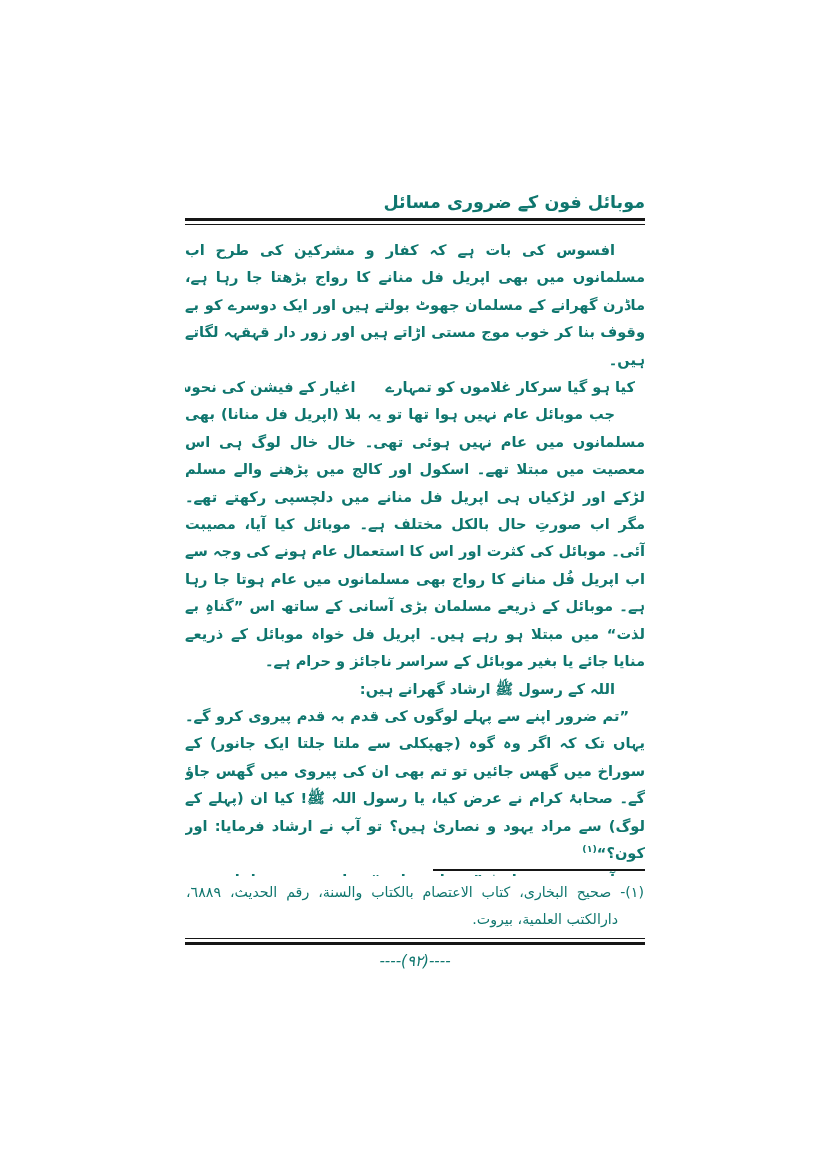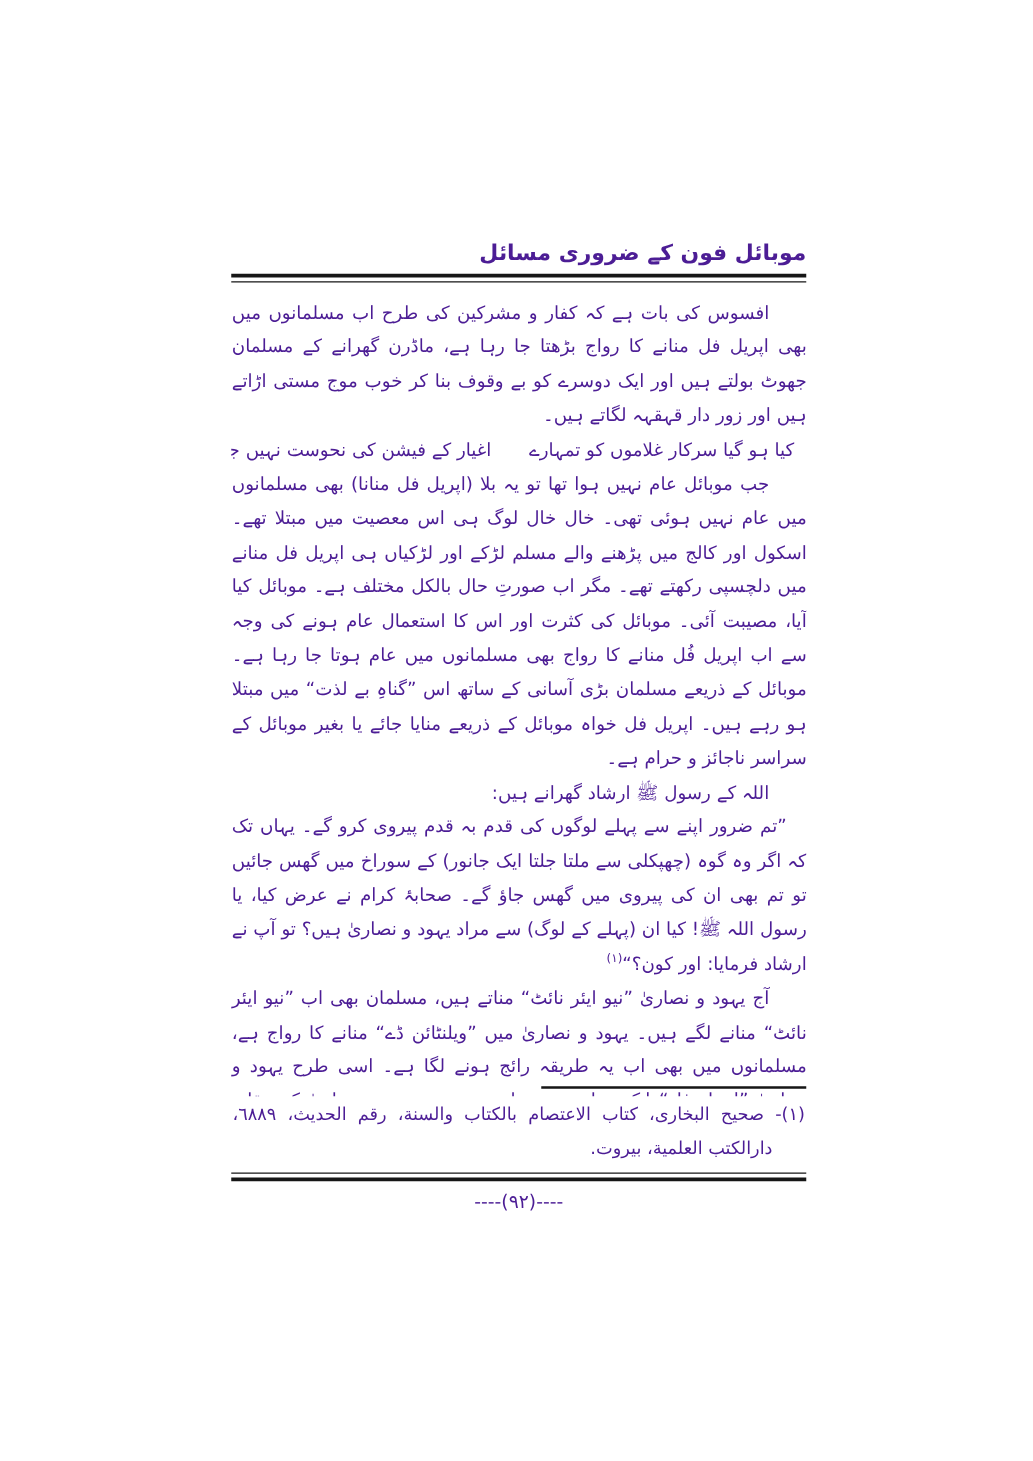--- a/index.html
+++ b/index.html
@@ -7,21 +7,21 @@
     padding: 0;
     background: #ffffff;
   }
   .sheet {
     position: relative;
     width: 826px;
     height: 1169px;
     background: #ffffff;
     overflow: hidden;
     font-family: "DejaVu Sans", sans-serif;
-    color: #4c1d95;
+    color: #0f766e;
   }
   .col {
     position: absolute;
     left: 185px;
     top: 192px;
     width: 460px;
     direction: rtl;
   }
   .page-title {
     text-align: right;
@@ -35,20 +35,21 @@
     border-top: 3px solid #161616;
     border-bottom: 1.2px solid #161616;
     margin-bottom: 11px;
   }
   .bodytext {
     height: 640px;
     overflow: hidden;
     font-size: 14.6px;
     line-height: 27.4px;
     text-align: justify;
+    font-weight: bold;
   }
   .bodytext p {
     margin: 0;
   }
   .indent { text-indent: 30px; }
   .indent-sm { text-indent: 16px; }
   .verse {
     display: flex;
     justify-content: space-between;
     align-items: baseline;
@@ -83,20 +84,21 @@
   .fn-text .fn-inner {
     display: block;
     padding-right: 26px;
     text-indent: -26px;
   }
   .footer {
     position: absolute;
     left: 185px;
     top: 938px;
     width: 460px;
+    font-style: italic;
   }
   .rule-double-bottom {
     height: 3px;
     border-top: 1.2px solid #161616;
     border-bottom: 3px solid #161616;
     margin-bottom: 7px;
   }
   .pageno {
     text-align: center;
     font-size: 15px;

